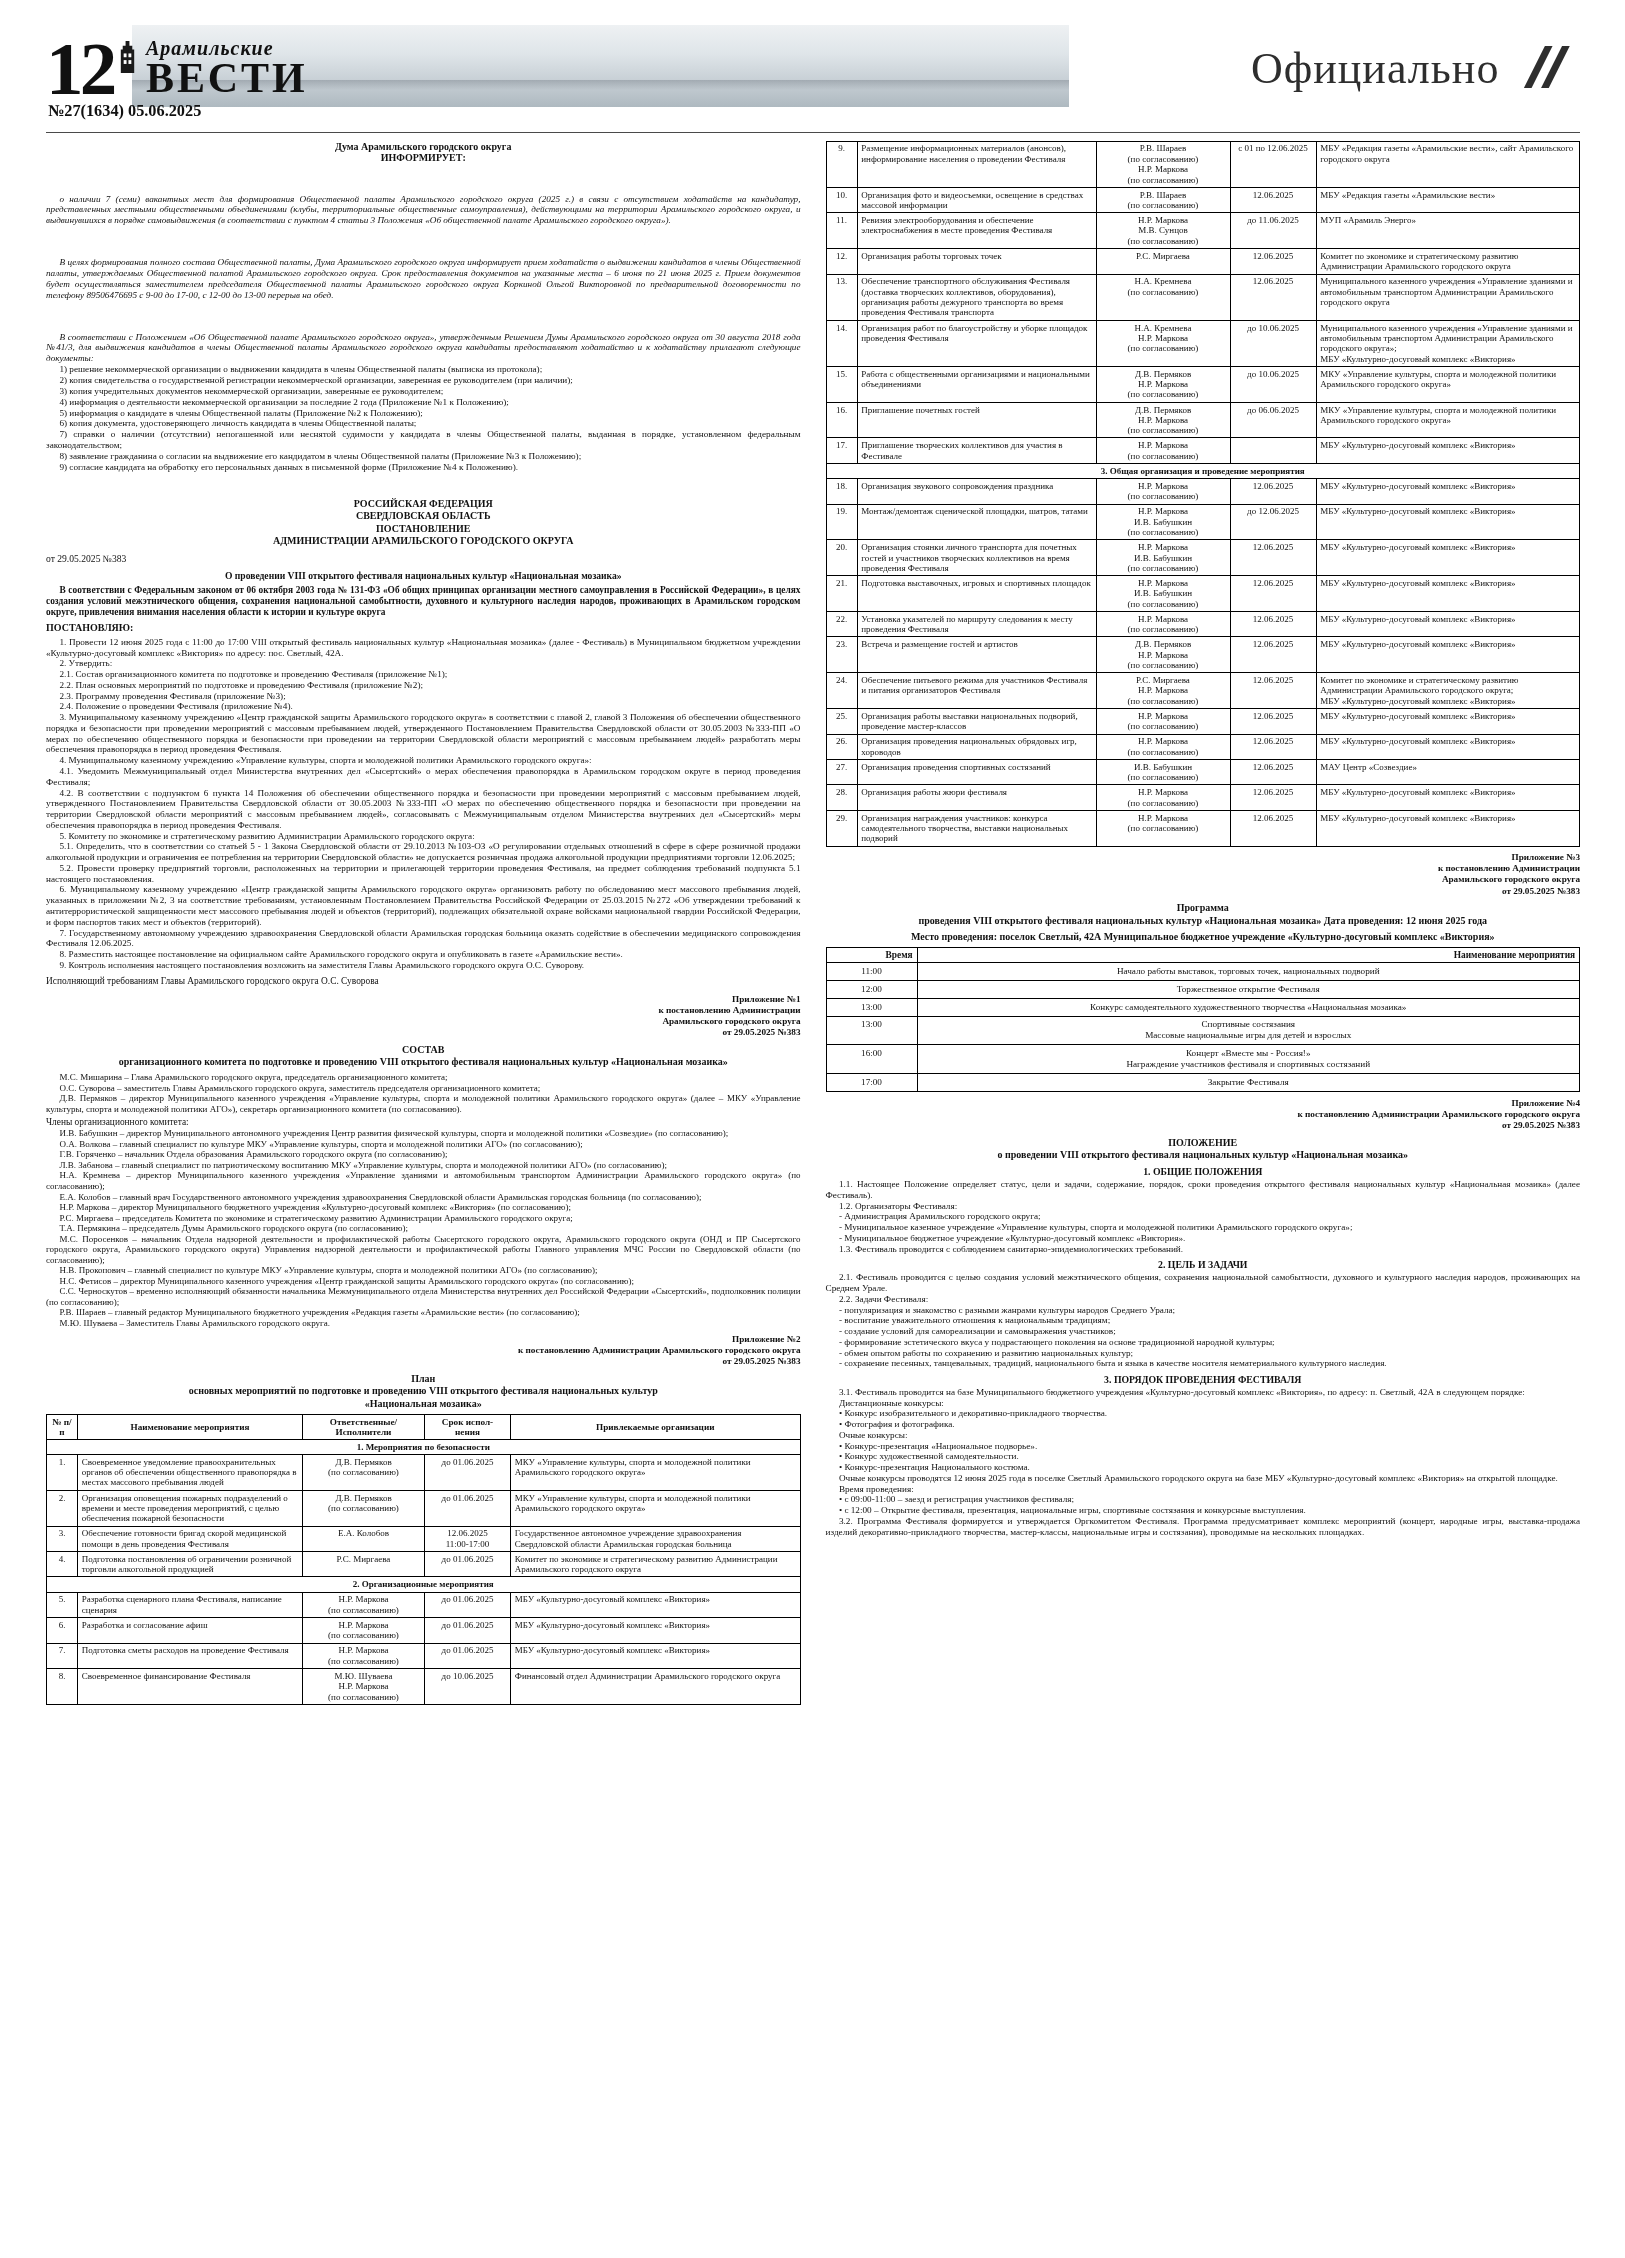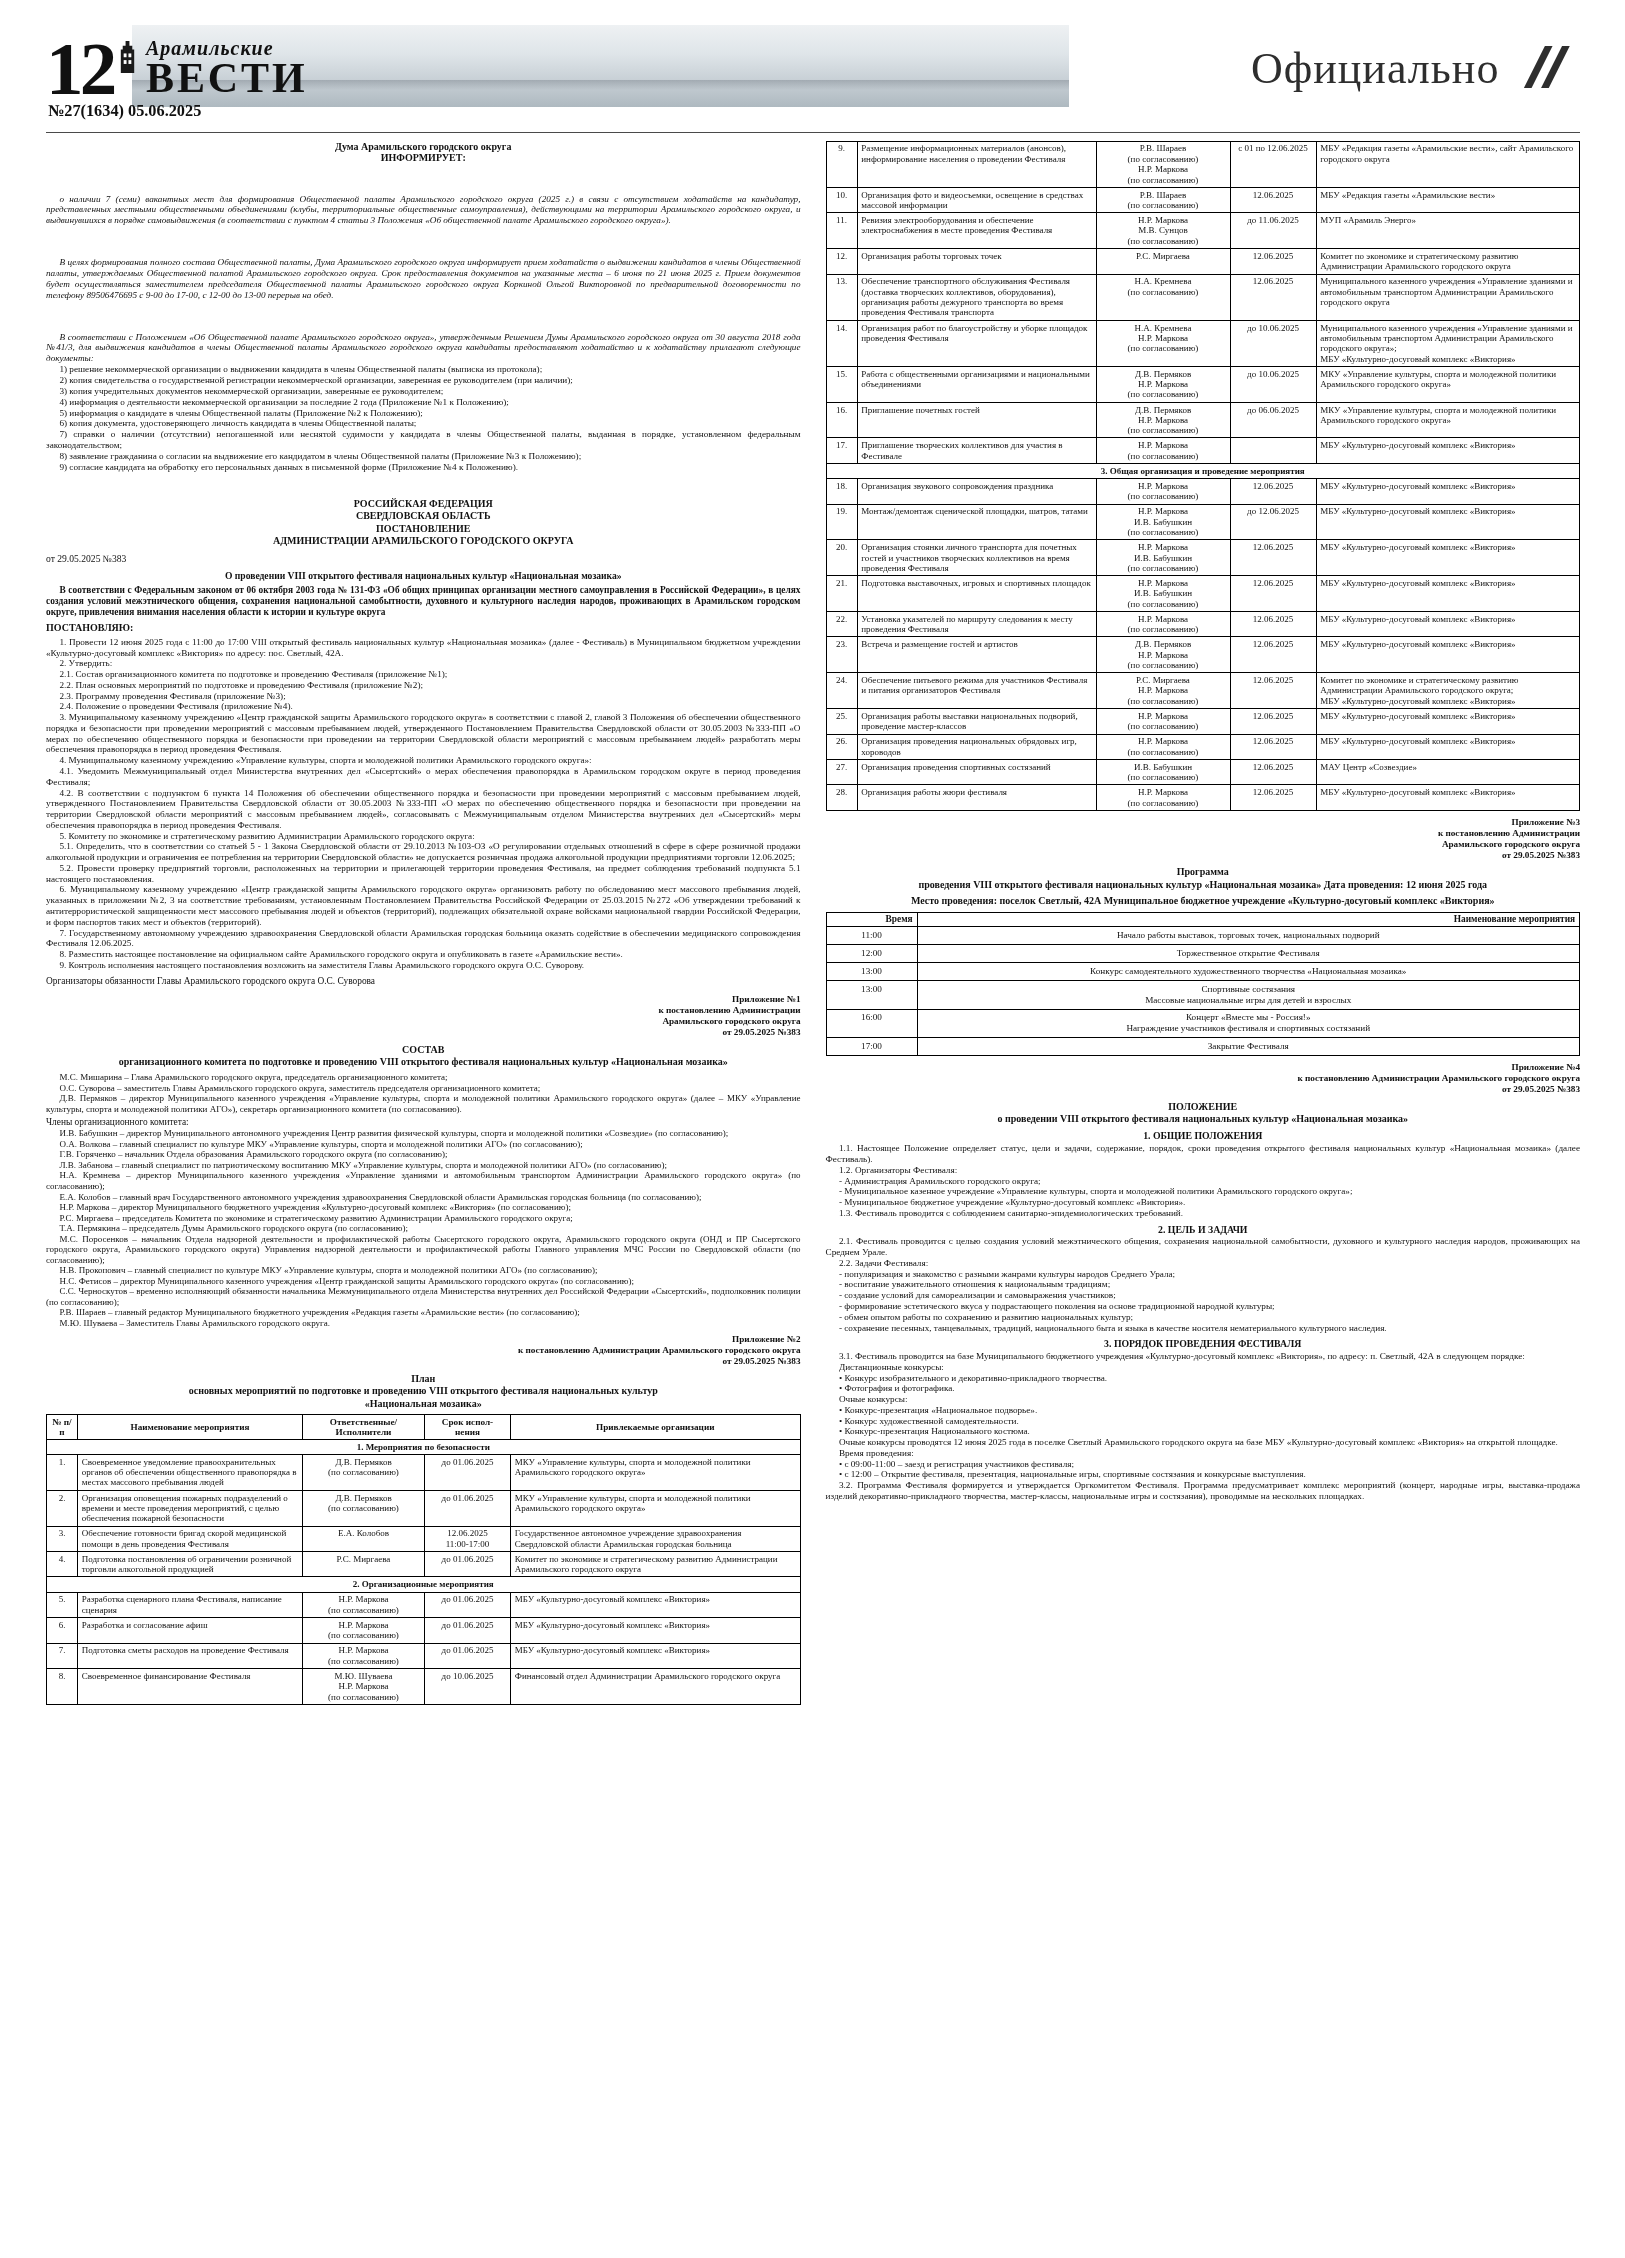--- a/index.html
+++ b/index.html
@@ -129,21 +129,21 @@
           <div class="li pre">4.1. Уведомить Межмуниципальный отдел Министерства внутренних дел «Сысертский» о мерах обеспечения правопорядка в Арамильском городском округе в период проведения Фестиваля;</div>
           <div class="li pre">4.2. В соответствии с подпунктом 6 пункта 14 Положения об обеспечении общественного порядка и безопасности при проведении мероприятий с массовым пребыванием людей, утвержденного Постановлением Правительства Свердловской области от 30.05.2003 №333-ПП «О мерах по обеспечению общественного порядка и безопасности при проведении на территории Свердловской области мероприятий с массовым пребыванием людей», согласовывать с Межмуниципальным отделом Министерства внутренних дел «Сысертский» меры обеспечения правопорядка в период проведения Фестиваля.</div>
           <div class="li pre">5. Комитету по экономике и стратегическому развитию Администрации Арамильского городского округа:</div>
           <div class="li pre">5.1. Определить, что в соответствии со статьей 5 - 1 Закона Свердловской области от 29.10.2013 №103-ОЗ «О регулировании отдельных отношений в сфере в сфере розничной продажи алкогольной продукции и ограничения ее потребления на территории Свердловской области» не допускается розничная продажа алкогольной продукции предприятиями торговли 12.06.2025;</div>
           <div class="li pre">5.2. Провести проверку предприятий торговли, расположенных на территории и прилегающей территории проведения Фестиваля, на предмет соблюдения требований подпункта 5.1 настоящего постановления.</div>
           <div class="li pre">6. Муниципальному казенному учреждению «Центр гражданской защиты Арамильского городского округа» организовать работу по обследованию мест массового пребывания людей, указанных в приложении №2, 3 на соответствие требованиям, установленным Постановлением Правительства Российской Федерации от 25.03.2015 №272 «Об утверждении требований к антитеррористической защищенности мест массового пребывания людей и объектов (территорий), подлежащих обязательной охране войсками национальной гвардии Российской Федерации, и форм паспортов таких мест и объектов (территорий).</div>
           <div class="li pre">7. Государственному автономному учреждению здравоохранения Свердловской области Арамильская городская больница оказать содействие в обеспечении медицинского сопровождения Фестиваля 12.06.2025.</div>
           <div class="li pre">8. Разместить настоящее постановление на официальном сайте Арамильского городского округа и опубликовать в газете «Арамильские вести».</div>
           <div class="li pre">9. Контроль исполнения настоящего постановления возложить на заместителя Главы Арамильского городского округа О.С. Суворову.</div>
         </div>
-      <div class="sig">Организаторы обязанности Главы Арамильского городского округа О.С. Суворова</div>
+      <div class="sig">Исполняющий требованиям Главы Арамильского городского округа О.С. Суворова</div>
 
       <div class="annex-ref">Приложение №1
 к постановлению Администрации
 Арамильского городского округа
 от 29.05.2025 №383</div>
       <div class="annex-title">СОСТАВ
 организационного комитета по подготовке и проведению VIII открытого фестиваля национальных культур «Национальная мозаика»</div>
       <div class="leads">
           <div class="li pre">М.С. Мишарина – Глава Арамильского городского округа, председатель организационного комитета;</div>
           <div class="li pre">О.С. Суворова – заместитель Главы Арамильского городского округа, заместитель председателя организационного комитета;</div>
@@ -449,20 +449,28 @@
               <td class="c4">МАУ Центр «Созвездие»</td>
             </tr>
             <tr>
               <td class="c0">28.</td>
               <td class="c1">Организация работы жюри фестиваля</td>
               <td class="c2">Н.Р. Маркова
 (по согласованию)</td>
               <td class="c3">12.06.2025</td>
               <td class="c4">МБУ «Культурно-досуговый комплекс «Виктория»</td>
             </tr>
+            <tr>
+              <td class="c0">29.</td>
+              <td class="c1">Организация награждения участников: конкурса самодеятельного творчества, выставки национальных подворий</td>
+              <td class="c2">Н.Р. Маркова
+(по согласованию)</td>
+              <td class="c3">12.06.2025</td>
+              <td class="c4">МБУ «Культурно-досуговый комплекс «Виктория»</td>
+            </tr>
           </tbody>
       </table>
 
       <div class="annex-ref">Приложение №3
 к постановлению Администрации
 Арамильского городского округа
 от 29.05.2025 №383</div>
       <div class="annex-title">Программа
 проведения VIII открытого фестиваля национальных культур «Национальная мозаика» Дата проведения: 12 июня 2025 года</div>
       <div class="annex-title" style="margin-top:0;">Место проведения: поселок Светлый, 42А Муниципальное бюджетное учреждение «Культурно-досуговый комплекс «Виктория»</div>

